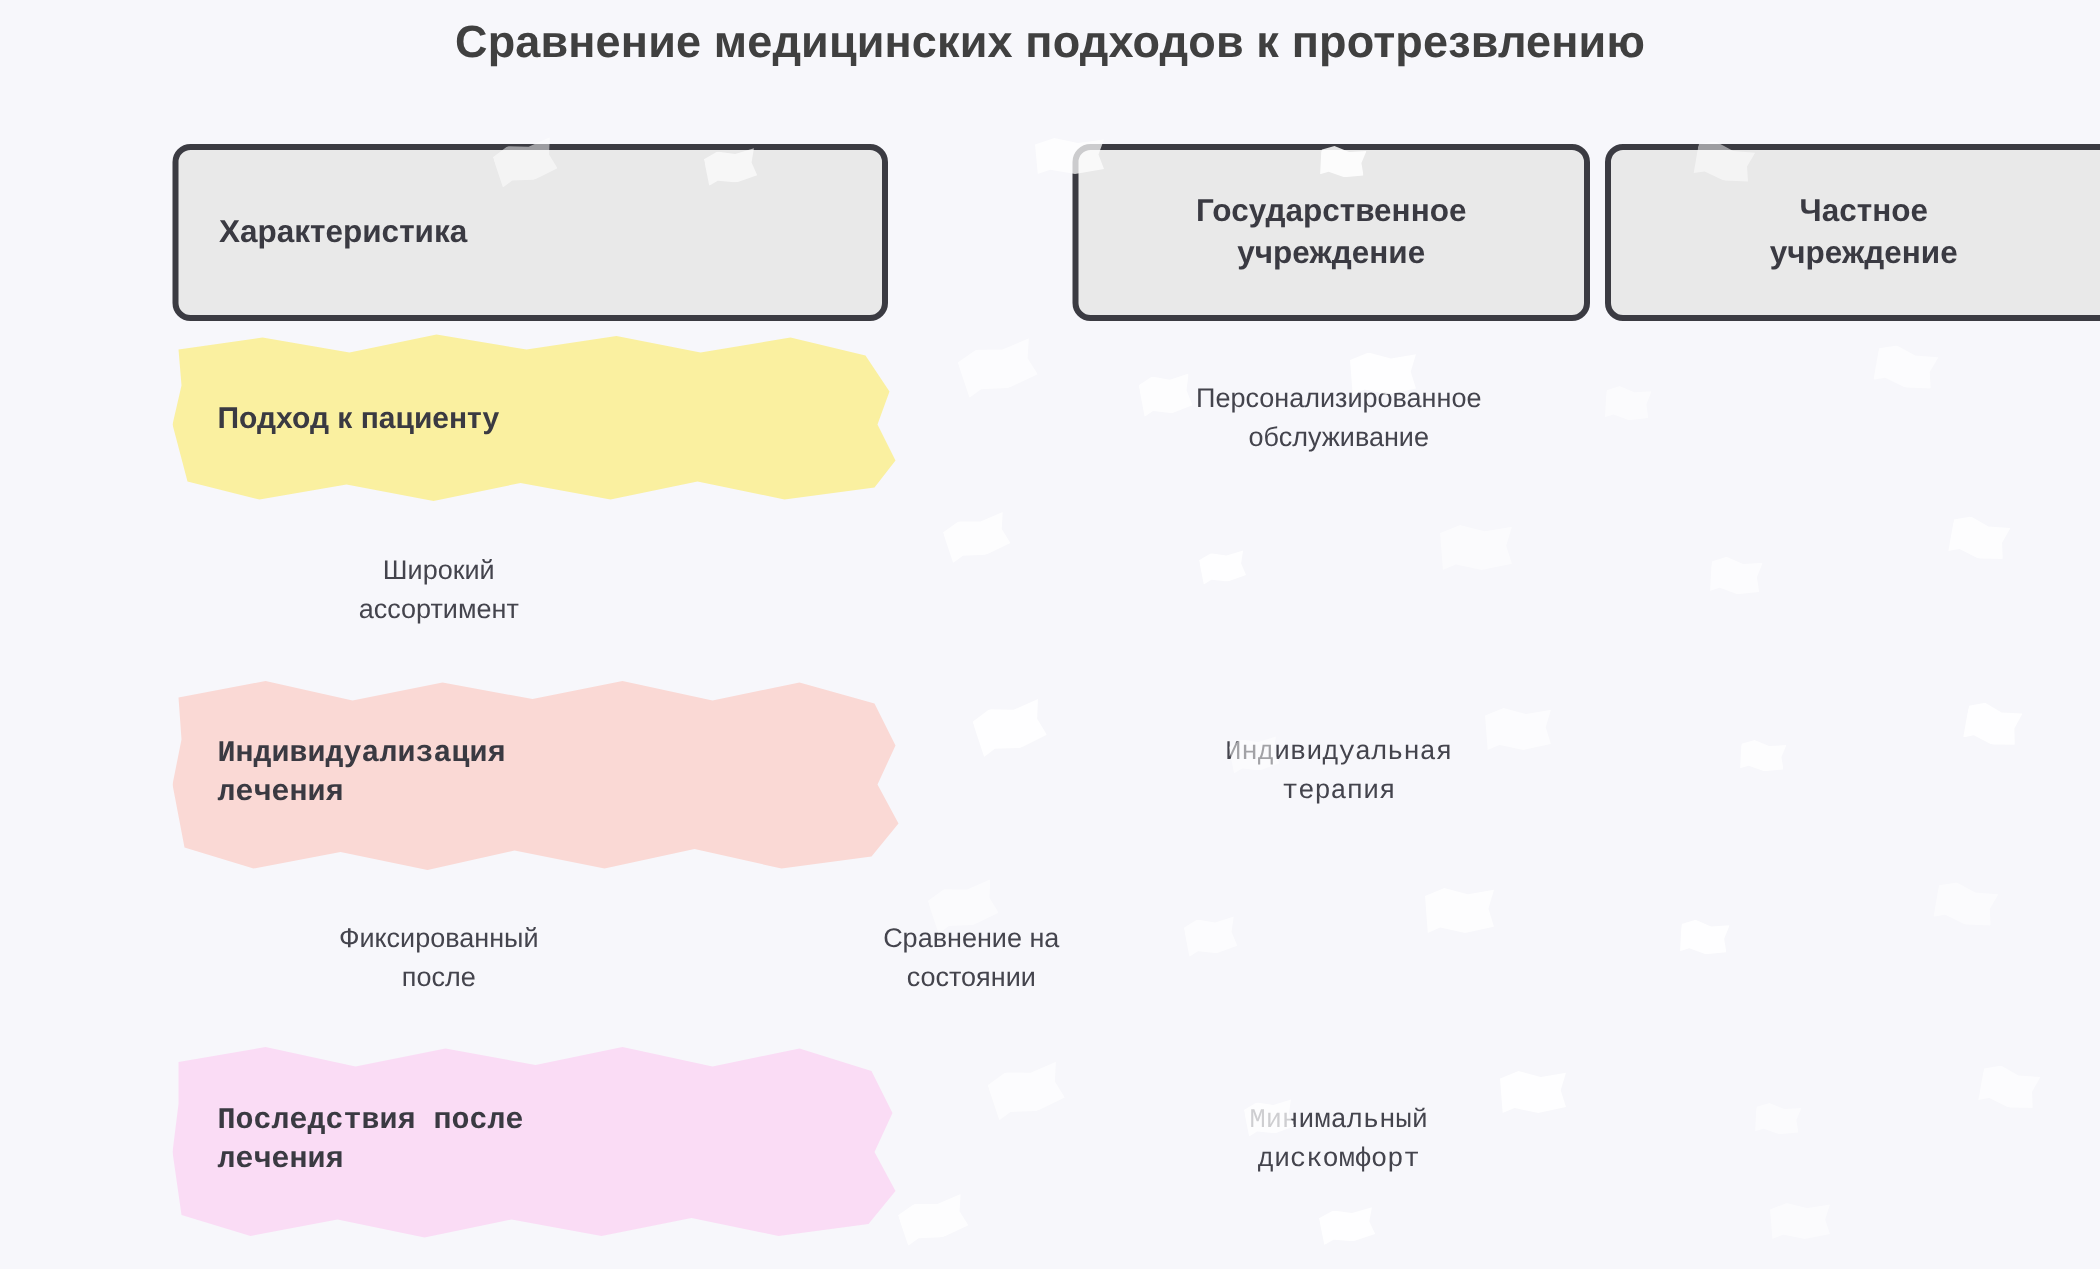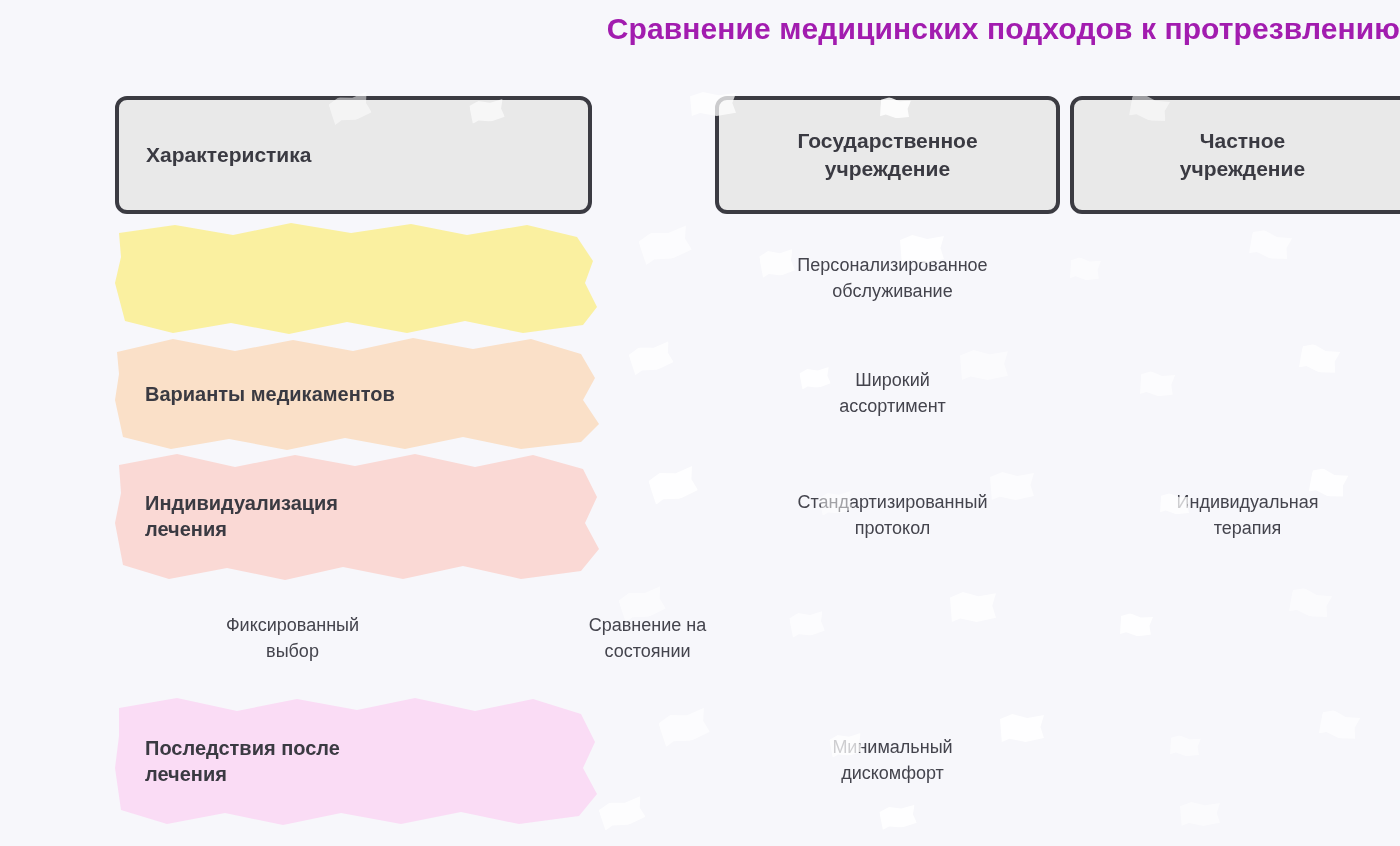--- a/index.html
+++ b/index.html
@@ -14,24 +14,24 @@
     overflow: hidden;
     position: relative;
   }
 
   
   .title {
     position: absolute;
     top: 12px;
     left: 0;
     width: 1400px;
-    text-align: right;
+    text-align: center;
     font-size: 30px;
     font-weight: bold;
-    color: #a21caf;
+    color: #404040;
     letter-spacing: 0.1px;
   }
 
   
   .table {
     position: absolute;
     top: 96px;
     left: 0;
     width: 1400px;
   }
@@ -72,21 +72,21 @@
     width: 345px;
     justify-content: center;
     text-align: center;
     padding: 0 10px;
   }
   .header-row .col-value { display: flex; }
   .header-row .col-value:first-of-type { }
 
   
   .data-row { height: 115px; }
-  .data-row.tall { height: 130px; }
+  .data-row.tall { height: 130px; font-family: Liberation Mono, monospace; }
 
   
   .band {
     position: absolute;
     left: 0;
     top: 0;
     height: 100%;
     width: 485px;
     z-index: 0;
   }
@@ -162,45 +162,38 @@
   </div>
 
   <div class="row data-row">
     <div class="gap-left"></div>
     <div class="col-feature">
       <div class="band">
         <svg viewBox="0 0 485 115" preserveAspectRatio="none">
           <polygon points="4,12 60,4 118,14 176,2 236,12 296,3 352,14 412,4 462,16 478,40 470,62 482,86 468,104 408,112 350,100 292,112 232,101 174,113 116,102 58,112 10,100 0,62 6,36" fill="#faf0a0"></polygon>
         </svg>
       </div>
+      <div class="feature-label">
+        <span>
+          <span>Подход к пациенту</span>
+        </span>
+      </div>
     </div>
     <div class="col-value">
       <div class="value-cell">
         <span>
           <span>Персонализированное</span><br>
           <span>обслуживание</span>
         </span>
       </div>
     </div>
   </div>
 
   <div class="row data-row">
     <div class="gap-left"></div>
-    <div class="col-feature">
-      <div class="band">
-        <svg viewBox="0 0 485 115" preserveAspectRatio="none">
-          <polygon points="2,16 58,3 120,15 178,4 238,15 298,2 358,13 416,3 466,18 480,42 468,64 484,88 466,106 406,113 348,101 290,113 230,102 172,114 114,103 56,113 8,101 0,64 4,38" fill="#fae0c8"></polygon>
-        </svg>
-      </div>
-      <div class="feature-label">
-        <span>
-          <span>Варианты медикаментов</span>
-        </span>
-      </div>
-    </div>
     <div class="col-value">
       <div class="value-cell">
         <span>
           <span>Широкий</span><br>
           <span>ассортимент</span>
         </span>
       </div>
     </div>
   </div>
 
@@ -215,42 +208,34 @@
       <div class="feature-label">
         <span>
           <span>Индивидуализация</span><br>
           <span>лечения</span>
         </span>
       </div>
     </div>
     <div class="col-value">
       <div class="value-cell">
         <span>
-          <span>Стандартизированный</span><br>
-          <span>протокол</span>
-        </span>
-      </div>
-    </div>
-    <div class="col-value">
-      <div class="value-cell">
-        <span>
           <span>Индивидуальная</span><br>
           <span>терапия</span>
         </span>
       </div>
     </div>
   </div>
 
   <div class="row data-row">
     <div class="gap-left"></div>
     <div class="col-value">
       <div class="value-cell">
         <span>
           <span>Фиксированный</span><br>
-          <span>выбор</span>
+          <span>после</span>
         </span>
       </div>
     </div>
     <div class="col-value">
       <div class="value-cell">
         <span>
           <span>Сравнение на</span><br>
           <span>состоянии</span>
         </span>
       </div>

